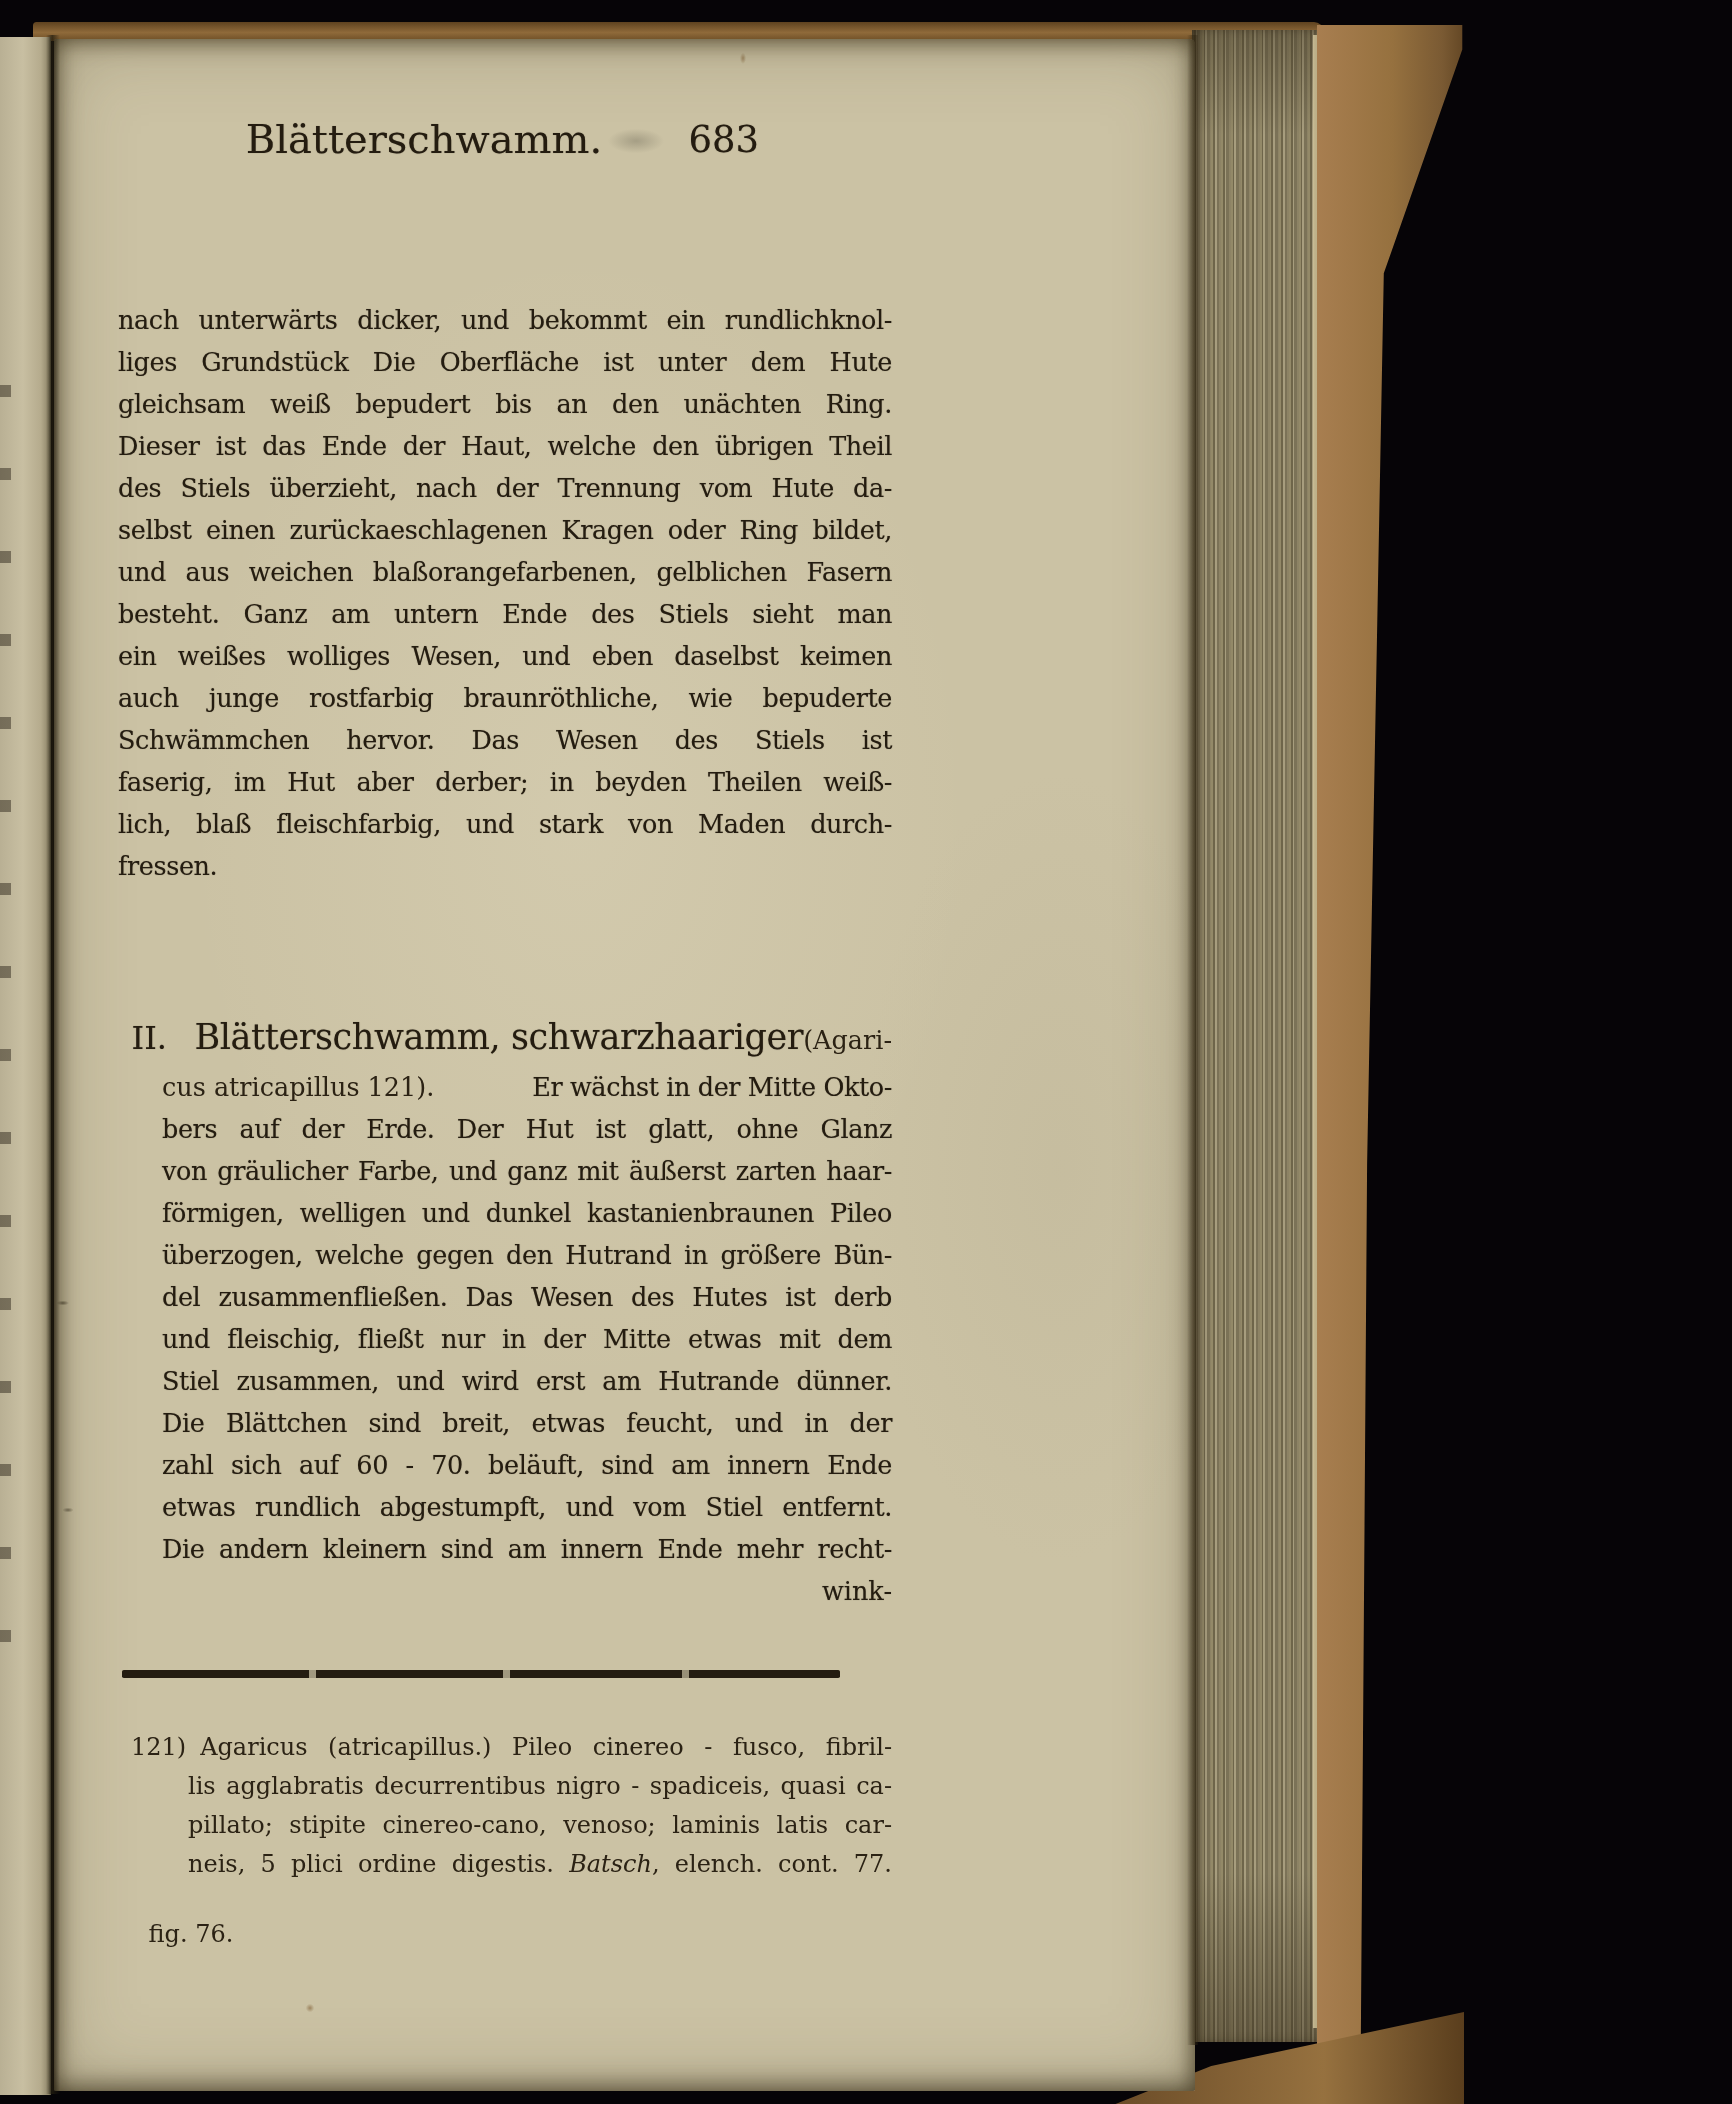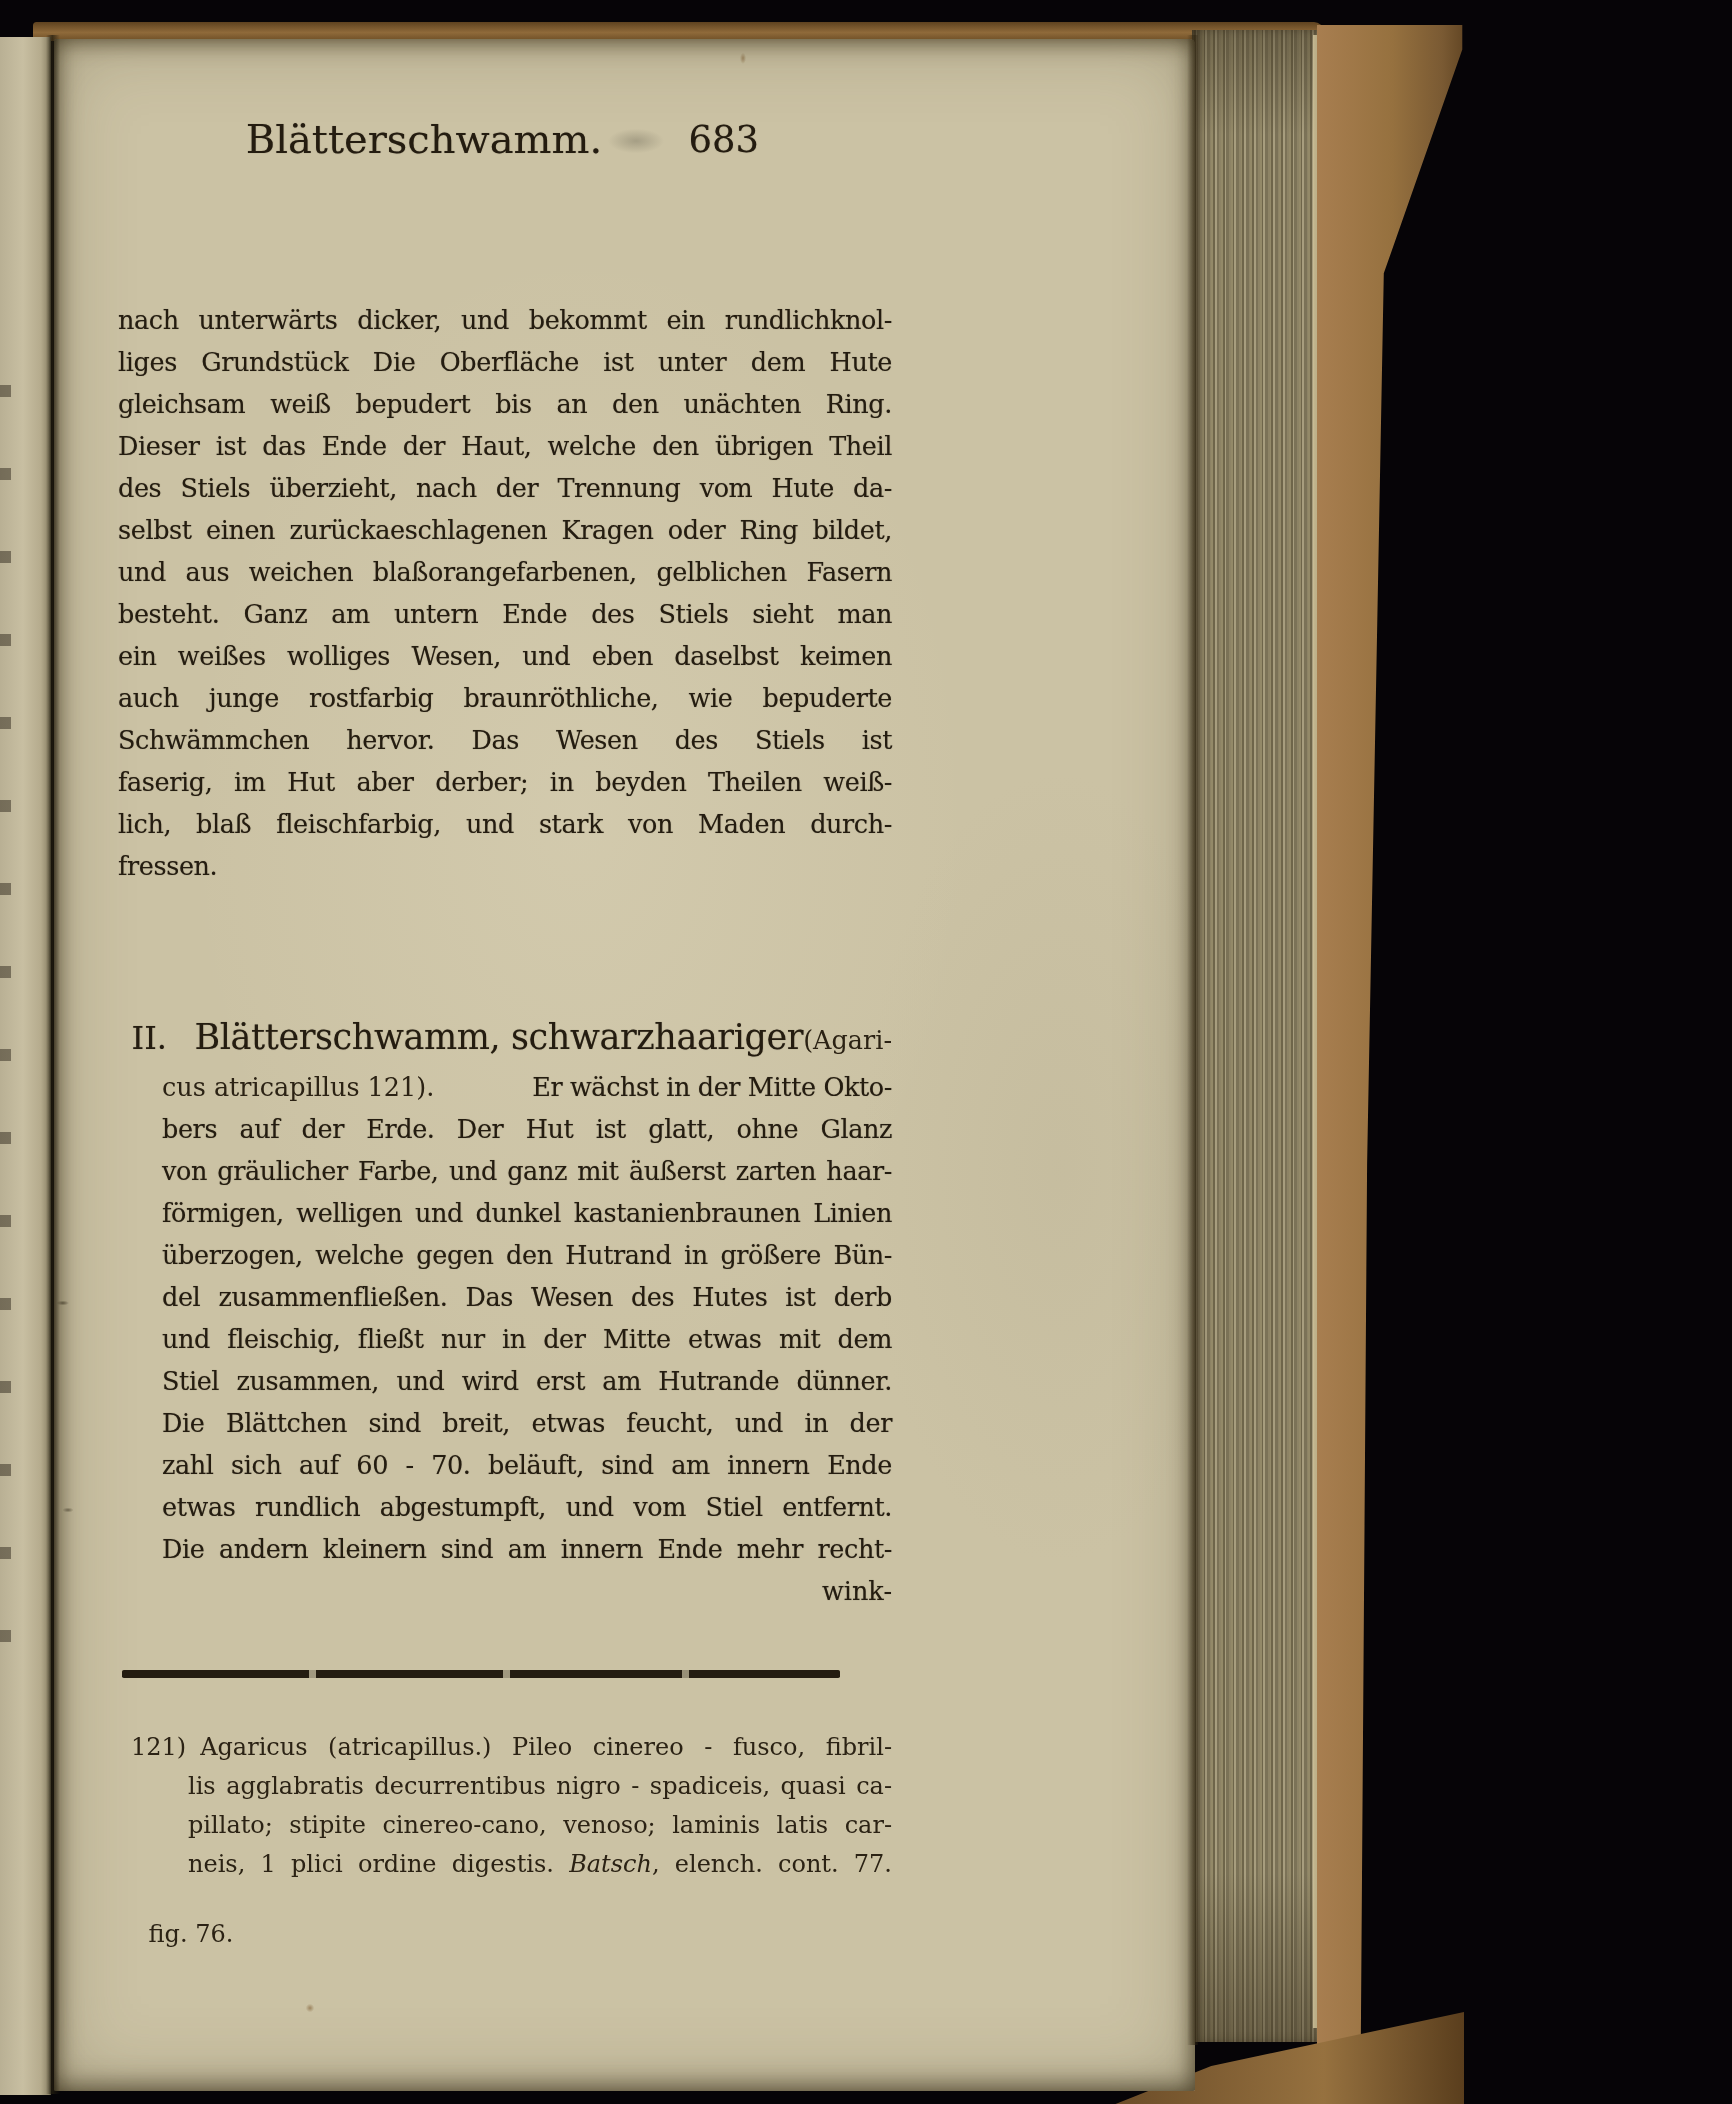--- a/index.html
+++ b/index.html
@@ -207,42 +207,42 @@
             <span class="head-de fraktur">Blätterschwamm, schwarzhaariger</span>
           </span>
           <span class="antiqua">(Agari-</span>
         </div>
         <div class="flexline">
           <span class="antiqua">cus atricapillus 121).</span>
           <span class="fraktur">Er wächst in der Mitte Okto-</span>
         </div>
         <div class="tline fraktur">bers auf der Erde. Der Hut ist glatt, ohne Glanz</div>
         <div class="tline fraktur">von gräulicher Farbe, und ganz mit äußerst zarten haar-</div>
-        <div class="tline fraktur">förmigen, welligen und dunkel kastanienbraunen Linien</div>
+        <div class="tline fraktur">förmigen, welligen und dunkel kastanienbraunen Pileo</div>
         <div class="tline fraktur">überzogen, welche gegen den Hutrand in größere Bün-</div>
         <div class="tline fraktur">del zusammenfließen. Das Wesen des Hutes ist derb</div>
         <div class="tline fraktur">und fleischig, fließt nur in der Mitte etwas mit dem</div>
         <div class="tline fraktur">Stiel zusammen, und wird erst am Hutrande dünner.</div>
         <div class="tline fraktur">Die Blättchen sind breit, etwas feucht, und in der</div>
         <div class="tline fraktur">zahl sich auf 60 - 70. beläuft, sind am innern Ende</div>
         <div class="tline fraktur">etwas rundlich abgestumpft, und vom Stiel entfernt.</div>
         <div class="tline fraktur">Die andern kleinern sind am innern Ende mehr recht-</div>
         <div class="catchword fraktur">wink-</div>
       </div>
 
       <div class="footnote-rule"></div>
 
       <div class="footnote">
         <div class="fline">
           <span class="fn-num">121)</span><span>Agaricus (atricapillus.) Pileo cinereo - fusco, fibril-</span>
         </div>
         <div class="fline cont">lis agglabratis decurrentibus nigro - spadiceis, quasi ca-</div>
         <div class="fline cont">pillato; stipite cinereo-cano, venoso; laminis latis car-</div>
         <div class="fline cont">
-          <span>neis, 1 plici ordine digestis. </span><span class="ital">Batsch</span><span>, elench. cont. 77.</span>
+          <span>neis, 5 plici ordine digestis. </span><span class="ital">Batsch</span><span>, elench. cont. 77.</span>
         </div>
         <div class="fline cont last">fig. 76.</div>
       </div>
 
     </div>
   </div>
 
   <div class="page-seam"></div>
   <div class="gutter"></div>
 

